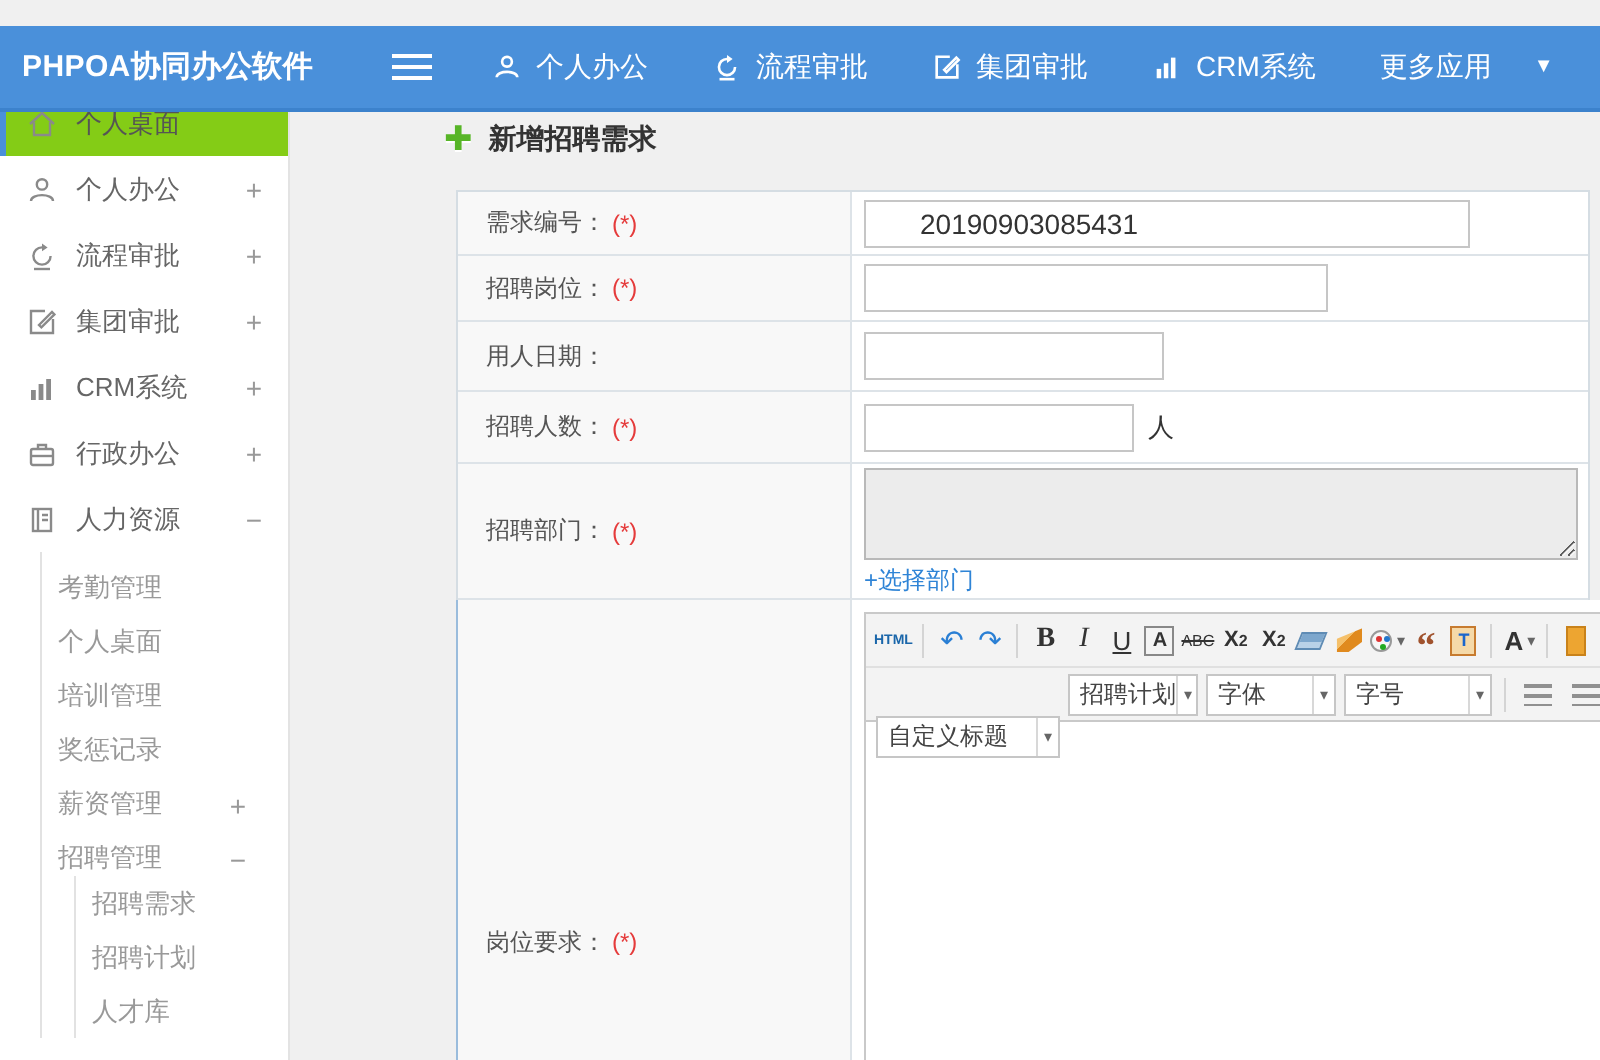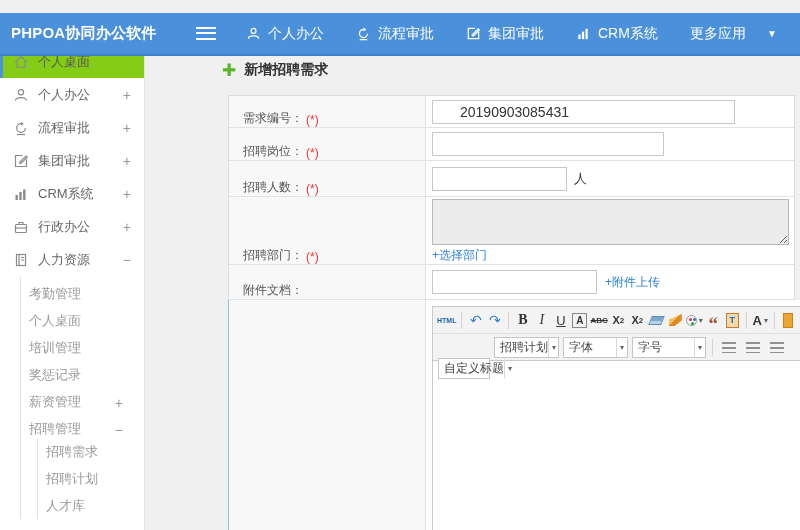--- a/index.html
+++ b/index.html
@@ -29,21 +29,21 @@
   .subl2 > .subitem { height:27px; display:flex; align-items:center; padding-left:8px; color:#999; cursor:pointer; }
 
   
   .main { position:absolute; left:146px; top:45px; width:654px; height:485px; }
   .pagehead { height:50px; display:flex; align-items:center; padding-left:76px; }
   .plus-ic { color:#57b527; font-size:17px; font-weight:bold; margin-right:8px; text-shadow:0 1px 0 #fff; }
   .ptitle { font-size:14px; font-weight:bold; color:#333; }
 
   .ftable { margin-left:82px; width:567px; background:#fff; border:1px solid #d5dde3; border-bottom:none; }
   .frow { display:flex; border-bottom:1px solid #dde3e8; }
-  .flabel { width:197px; background:#f8f8f8; border-right:1px solid #dde3e8; display:flex; align-items:flex-end; padding-left:14px; font-size:12px; color:#555; flex-shrink:0; }
+  .flabel { width:197px; background:#f8f8f8; border-right:1px solid #dde3e8; display:flex; align-items:center; padding-left:14px; font-size:12px; color:#555; flex-shrink:0; }
   .flabel .req { color:#e53b3b; margin-left:3px; }
   .fvalue { flex:1; display:flex; align-items:center; padding-left:6px; position:relative; background:#fff; }
   .txt { border:1px solid #c6c6c6; height:24px; font-size:14px; padding:0 4px; color:#333; font-family:"Liberation Sans","DejaVu Sans",sans-serif; background:#fff; }
   .unit { margin-left:7px; font-size:13px; color:#333; }
   .blue-link { color:#2f84d6; font-size:12px; text-decoration:none; cursor:pointer; }
   .fvalue.col { flex-direction:column; align-items:flex-start; justify-content:center; }
   .dept-ta { width:357px; height:46px; background:#ececec; border:1px solid #b9b9b9; resize:both; margin-top:2px; }
   .editor-row { border-left:1px solid #9abcdc; margin-left:-1px; min-height:340px; }
   .editor-row .fvalue { align-items:flex-start; padding-top:6px; }
 
@@ -53,35 +53,35 @@
   .tbar1 { border-bottom:1px solid #e0e0e0; }
   .tbar2 { border-bottom:1px solid #c9c9c9; }
   .tbtn { display:inline-flex; align-items:center; justify-content:center; min-width:17px; height:20px; margin:0 1px; cursor:pointer; color:#333; }
   .sep { width:1px; height:17px; background:#d4d4d4; margin:0 4px; }
   .b-html { font-size:7px; font-weight:bold; color:#1a66aa; letter-spacing:0; }
   .b-undo, .b-redo { color:#2a7fd4; font-size:14px; }
   .b-bold { font-family:"Liberation Serif",serif; font-weight:bold; font-size:14px; }
   .b-italic { font-family:"Liberation Serif",serif; font-style:italic; font-size:14px; }
   .b-under { font-size:13px; text-decoration:underline; }
   .b-fontbox { border:1px solid #888; width:15px; height:15px; font-size:10px; font-weight:bold; display:inline-flex; align-items:center; justify-content:center; }
-  .b-strike { font-size:8px; font-weight:bold; text-decoration:line-through;text-align:right; }
+  .b-strike { font-size:8px; font-weight:normal; text-decoration:line-through;text-align:right; }
   .b-supsub { font-size:11px; font-weight:bold; }
   .b-supsub sup,.b-supsub sub { font-size:8px; }
   .sh-eraser { width:13px; height:9px; background:linear-gradient(#7da7cd 0 60%, #b9d2e8 60%); transform:skewX(-22deg); border:1px solid #5f8cb5; }
   .sh-brush { width:13px; height:12px; background:linear-gradient(135deg,#f5c06a 0 45%, #e08a1e 45%); clip-path:polygon(100% 0, 100% 55%, 45% 100%, 0 100%, 0 45%); }
   .sh-palette { width:11px; height:11px; border-radius:50%; border:1px solid #999; background:#f6f6f6; position:relative; }
   .sh-palette::before { content:""; position:absolute; left:2px; top:2px; width:3px; height:3px; border-radius:50%; background:#d33; box-shadow:4px 0 0 #27c, 2px 4px 0 #2a2; }
   .b-quote { font-family:"Liberation Serif",serif; font-weight:bold; font-size:19px; color:#a0522d; line-height:8px; padding-top:8px; }
   .sh-paste { width:13px; height:15px; border:1px solid #c77b2f; background:#f5d9a8; display:inline-flex; align-items:center; justify-content:center; font-size:9px; font-weight:bold; color:#1a66cc; }
   .b-fcolor { font-size:13px; font-weight:bold; }
   .dd-arrow { font-size:8px; color:#666; margin-left:2px; }
   .sh-clip { width:10px; height:15px; background:#eda531; border:1px solid #c9821a; }
   .combo { height:21px; border:1px solid #c6c6c6; background:#fff; display:inline-flex; align-items:center; font-size:12px; color:#444; padding-left:5px; margin:0 2px; cursor:pointer; }
   .combo .carr { margin-left:auto; border-left:1px solid #d8d8d8; padding:0 3px; font-size:8px; color:#666; height:100%; display:flex; align-items:center; }
-  .c1{width:52px;margin-top:43px;} .c2{width:65px;} .c3{width:65px;} .c4{width:74px;}
+  .c1{width:92px;margin-top:43px;} .c2{width:65px;} .c3{width:65px;} .c4{width:74px;}
   .align-ic { width:14px; height:11px; margin:0 5px; background:repeating-linear-gradient(#909090 0 2px, rgba(0,0,0,0) 2px 5px); cursor:pointer; }
   .edit-area { height:280px; background:#fff; }
 </style>
 </head>
 <body>
 
 <div class="topbar">
   <div class="logo">PHPOA协同办公软件</div>
   <div class="hamburger"></div>
   <div class="topnav">
@@ -260,20 +260,28 @@
     <div class="frow" style="min-height:33px;">
       <div class="flabel">
           <span>招聘岗位：</span>
           <span class="req">(*)</span>
         </div>
       <div class="fvalue">
           <input class="txt" style="width: 232px;" value="">
         </div>
     </div>
 
+    <div class="frow" style="min-height:35px;">
+      <div class="flabel">
+          <span>用人日期：</span>
+        </div>
+      <div class="fvalue">
+          <input class="txt" style="width: 150px;" value="">
+        </div>
+    </div>
 
     <div class="frow" style="min-height:36px;">
       <div class="flabel">
           <span>招聘人数：</span>
           <span class="req">(*)</span>
         </div>
       <div class="fvalue">
           <input class="txt" style="width: 135px;" value="">
           <span class="unit">人</span>
         </div>
@@ -283,29 +291,20 @@
       <div class="flabel">
           <span>招聘部门：</span>
           <span class="req">(*)</span>
         </div>
       <div class="fvalue col">
         <textarea class="dept-ta" readonly="" style=""></textarea>
         <a class="blue-link" style="margin-top:2px;">+选择部门</a>
       </div>
     </div>
 
-    <div class="frow" style="min-height:35px;">
-      <div class="flabel">
-          <span>附件文档：</span>
-        </div>
-      <div class="fvalue">
-          <input class="txt" style="width: 165px;" value="">
-          <a class="blue-link" style="margin-left:8px;">+附件上传</a>
-        </div>
-    </div>
 
     <div class="frow editor-row">
       <div class="flabel">
           <span>岗位要求：</span>
           <span class="req">(*)</span>
         </div>
       <div class="fvalue">
         <div class="editor">
           <div class="tbar tbar1">
             <span class="tbtn b-html">HTML</span>

